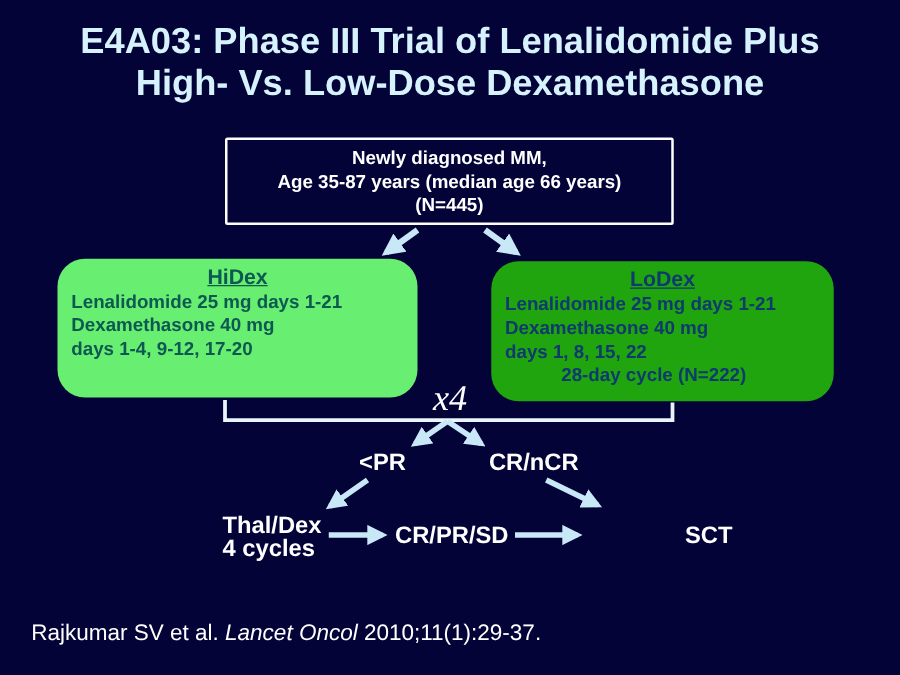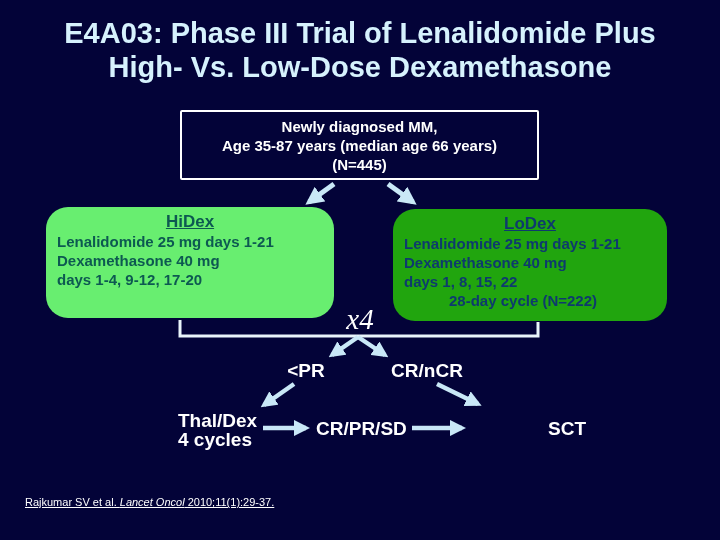--- a/index.html
+++ b/index.html
@@ -40,21 +40,21 @@
   }
   .flow-label{
     position:absolute;color:var(--white);font-weight:bold;font-size:19px;line-height:19px;
   }
   .lbl-pr{left:276px;top:361px;width:60px;text-align:center;}
   .lbl-crncr{left:387px;top:361px;width:80px;text-align:center;}
   .lbl-thaldex{left:178px;top:411px;width:100px;text-align:left;}
   .lbl-crprsd{left:316px;top:419px;width:90px;text-align:right;}
   .lbl-sct{left:495px;top:419px;width:48px;text-align:center;margin-left:48px;}
   .citation{
-    position:absolute;left:25px;top:496px;color:var(--white);font-size:11px;text-decoration:underline;
+    position:absolute;left:25px;top:496px;color:var(--white);font-size:18px;
   }
   .citation .it{font-style:italic;}
   svg.overlay{position:absolute;left:0;top:0;}
   .arr{stroke:var(--arrow);fill:none;}
   .brk{stroke:var(--bracket);fill:none;}
   .ah{fill:var(--arrow);}
 </style>
 </head>
 <body>
 

